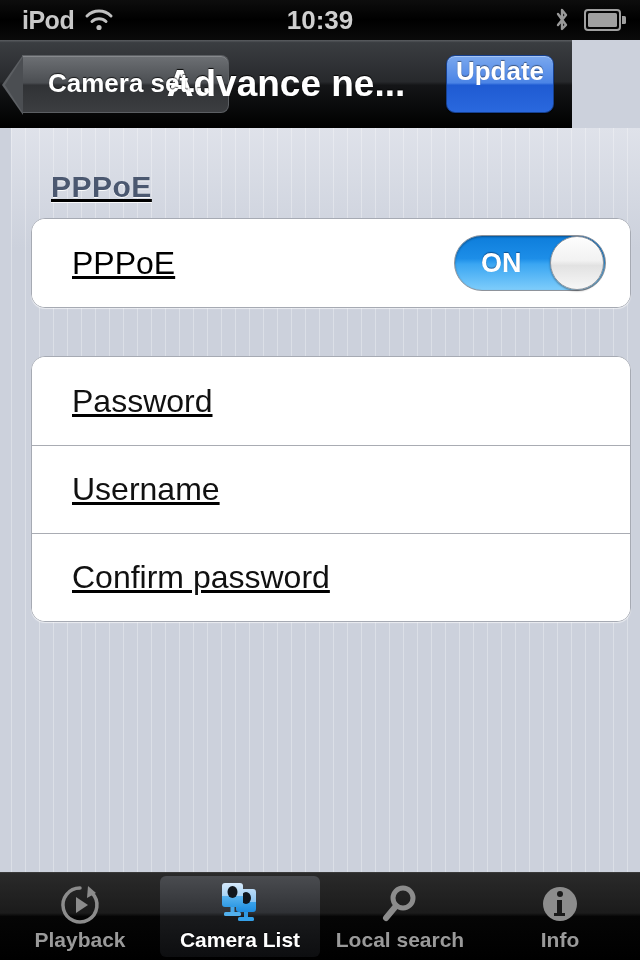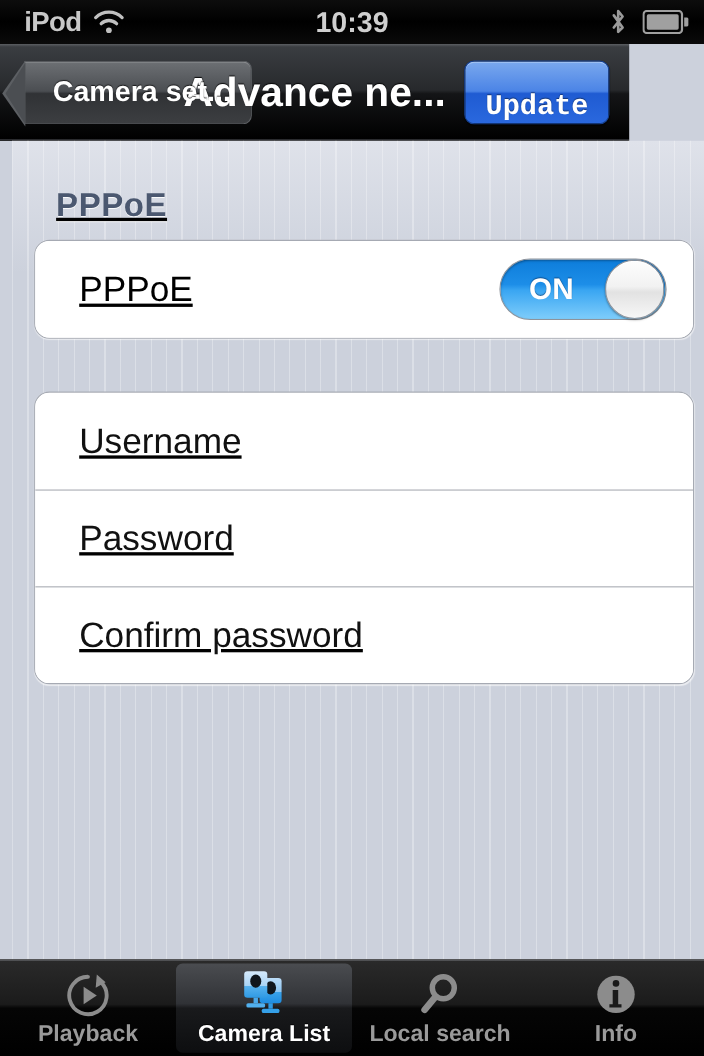--- a/index.html
+++ b/index.html
@@ -62,27 +62,26 @@
   }
   .back-label { position:relative; z-index:2; }
   .nav-title {
     position:absolute; left:0; right:0; text-align:center;
     color:#fff; font-size:37px; font-weight:bold;
     text-shadow:0 -1px 1px rgba(0,0,0,.9);
     pointer-events:none;
   }
   .update-btn {
     position:absolute; right:18px; height:58px;
-    display:flex; align-items:flex-end; padding:0 18px;
+    display:flex; align-items:flex-start; padding:0 9px;
     background:linear-gradient(to bottom,#7aa8ee 0%,#4b84e6 48%,#1f5bd2 52%,#2a68de 100%);
     border:1px solid #16408f; border-radius:9px;
     color:#fff; font-size:26px; font-weight:bold;
     text-shadow:0 -1px 1px rgba(0,0,0,.45);
     box-shadow:inset 0 1px 0 rgba(255,255,255,.35), 0 1px 1px rgba(0,0,0,.6);
-    font-family:Liberation Mono, monospace;
   }
 
   
   .content {
     position:absolute; top:128px; left:11px; width:640px; bottom:88px;
     background:
       repeating-linear-gradient(to right,
         rgba(255,255,255,0.30) 0px, rgba(255,255,255,0.30) 1px,
         rgba(0,0,0,0.0) 1px, rgba(0,0,0,0.0) 14px),
       linear-gradient(to bottom,#dfe2ea 0px,#ccd1dc 120px,#ccd1dc 100%);
@@ -212,24 +211,24 @@
         <span class="row-label">PPPoE</span>
         <div class="toggle">
           <span class="toggle-text">ON</span>
           <span class="toggle-knob"></span>
         </div>
       </div>
     </div>
 
     <div class="card group2">
       <div class="row">
-        <span class="row-input">Username</span>
+        <span class="row-input">Password</span>
       </div>
       <div class="row">
-        <span class="row-input">Password</span>
+        <span class="row-input">Username</span>
       </div>
       <div class="row">
         <span class="row-input">Confirm password</span>
       </div>
     </div>
 
   </div>
 
   <div class="tabbar">
 

